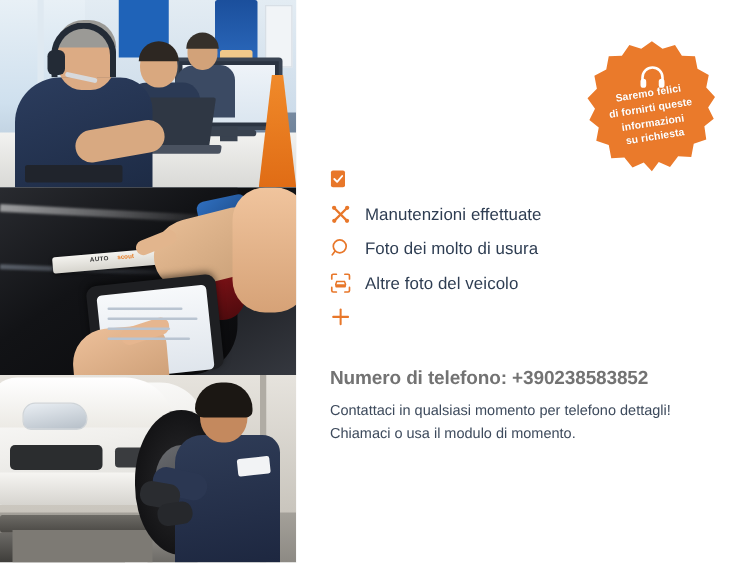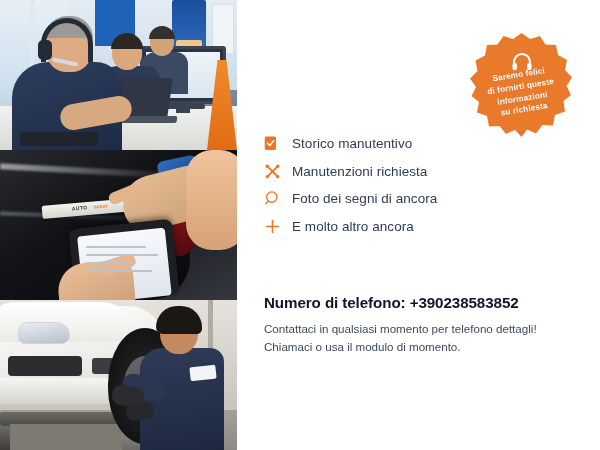--- a/index.html
+++ b/index.html
@@ -195,21 +195,21 @@
   .features{ position:absolute; left:27px; top:130px; width:320px; }
   .frow{ display:flex; align-items:center; height:27.5px; }
   .ficon{ width:28px; flex:0 0 28px; display:flex; align-items:center; justify-content:flex-start;
           color:#e8772a; }
   .ficon svg{ display:block; }
   .flabel{ font-size:13.5px; color:#2e3d52; font-weight:400; letter-spacing:.05px; }
 
   
   .phone-line{
     position:absolute; left:27px; top:294px; width:330px;
-    font-size:15.2px; font-weight:700; color:#0f172a; letter-spacing:-.1px;
+    font-size:15.2px; font-weight:700; color:#737373; letter-spacing:-.1px;
   }
   .contact-text{
     position:absolute; left:27px; top:320px; width:330px;
     font-size:11.6px; color:#3d4a5c; line-height:1.55;
   }
 
   
   .tp{ position:absolute; left:388px; top:371px; width:0; }
 </style>
 </head>
@@ -320,58 +320,69 @@
 
     <div class="features">
 
       <div class="frow">
         <span class="ficon">
           <svg viewBox="0 0 20 20" width="15" height="15">
             <rect x="1" y="0.5" width="15" height="18" rx="2.2" fill="#e8772a"></rect>
             <path d="M4.6 9.6 L7.6 12.6 L13 6.4" fill="none" stroke="#ffffff" stroke-width="2" stroke-linecap="round" stroke-linejoin="round"></path>
           </svg>
         </span>
-        <span class="flabel">Storico manutentivo</span>
       </div>
 
       <div class="frow">
         <span class="ficon">
           <svg viewBox="0 0 24 24" width="17" height="17">
             <g stroke="#e8772a" stroke-width="2.6" stroke-linecap="round">
               <path d="M4.5 4.5 L19 19"></path>
               <path d="M19.5 4.5 L5 19"></path>
             </g>
             <circle cx="4.6" cy="4.6" r="2.4" fill="#e8772a"></circle>
             <circle cx="19.4" cy="4.6" r="2.4" fill="#e8772a"></circle>
             <circle cx="19.2" cy="19.2" r="2.4" fill="#e8772a"></circle>
             <circle cx="4.8" cy="19.2" r="2.4" fill="#e8772a"></circle>
           </svg>
         </span>
-        <span class="flabel">Manutenzioni richiesta</span>
+        <span class="flabel">Manutenzioni effettuate</span>
       </div>
 
       <div class="frow">
         <span class="ficon">
           <svg viewBox="0 0 24 24" width="17" height="17" fill="none" stroke="#e8772a" stroke-width="1.9" stroke-linecap="round">
             <circle cx="11" cy="10" r="7.3"></circle>
             <path d="M5.6 15.6 L2.6 19.6"></path>
           </svg>
         </span>
-        <span class="flabel">Foto dei segni di ancora</span>
-      </div>
-
+        <span class="flabel">Foto dei molto di usura</span>
+      </div>
+
+      <div class="frow">
+        <span class="ficon">
+          <svg viewBox="0 0 24 24" width="17" height="17" fill="none" stroke="#e8772a" stroke-width="1.9" stroke-linecap="round">
+            <path d="M2 7.2V3.6A1.6 1.6 0 0 1 3.6 2H7.2"></path>
+            <path d="M16.8 2h3.6A1.6 1.6 0 0 1 22 3.6v3.6"></path>
+            <path d="M22 16.8v3.6a1.6 1.6 0 0 1-1.6 1.6h-3.6"></path>
+            <path d="M7.2 22H3.6A1.6 1.6 0 0 1 2 20.4v-3.6"></path>
+            <path d="M6.4 13.6 L7.6 10.2h8.8l1.2 3.4" stroke-width="1.7"></path>
+            <rect x="6" y="13.2" width="12" height="3.6" rx="1.1" fill="#e8772a" stroke="none"></rect>
+          </svg>
+        </span>
+        <span class="flabel">Altre foto del veicolo</span>
+      </div>
 
       <div class="frow">
         <span class="ficon">
           <svg viewBox="0 0 24 24" width="17" height="17" stroke="#e8772a" stroke-width="2.3" stroke-linecap="round">
             <path d="M12 3.6V20.4"></path>
             <path d="M3.6 12H20.4"></path>
           </svg>
         </span>
-        <span class="flabel">E molto altro ancora</span>
       </div>
 
     </div>
 
     <div class="phone-line">
       <span>Numero di telefono: </span><span>+390238583852</span>
     </div>
 
     <div class="contact-text">
       <div>Contattaci in qualsiasi momento per telefono dettagli!</div>

